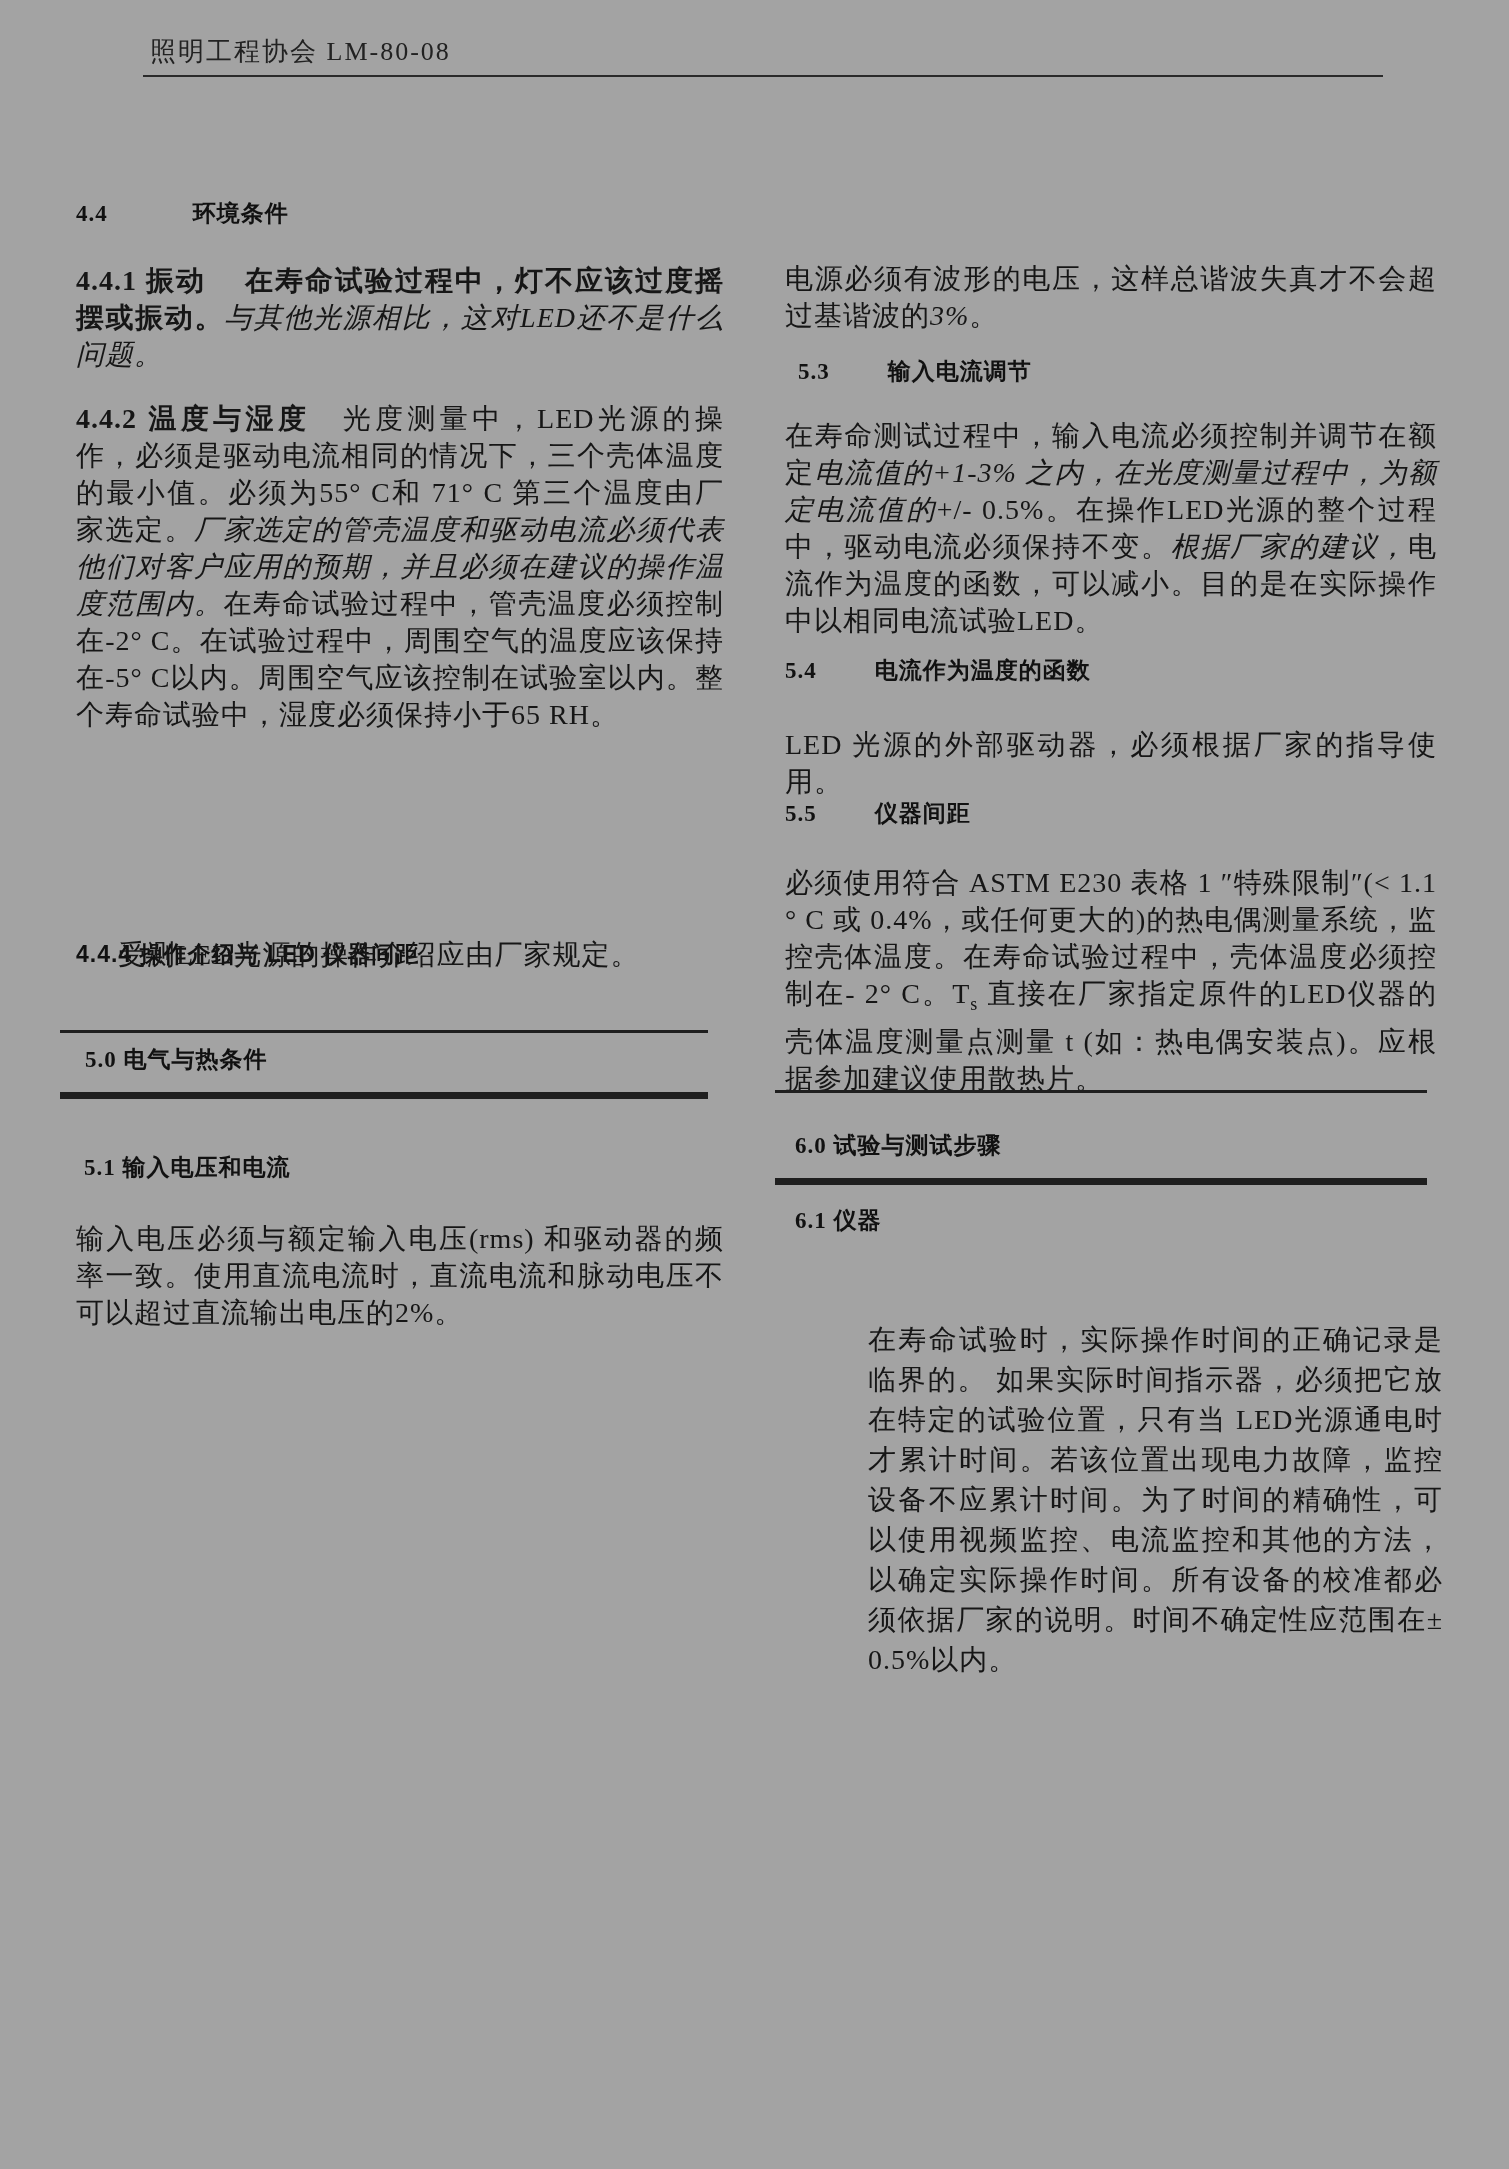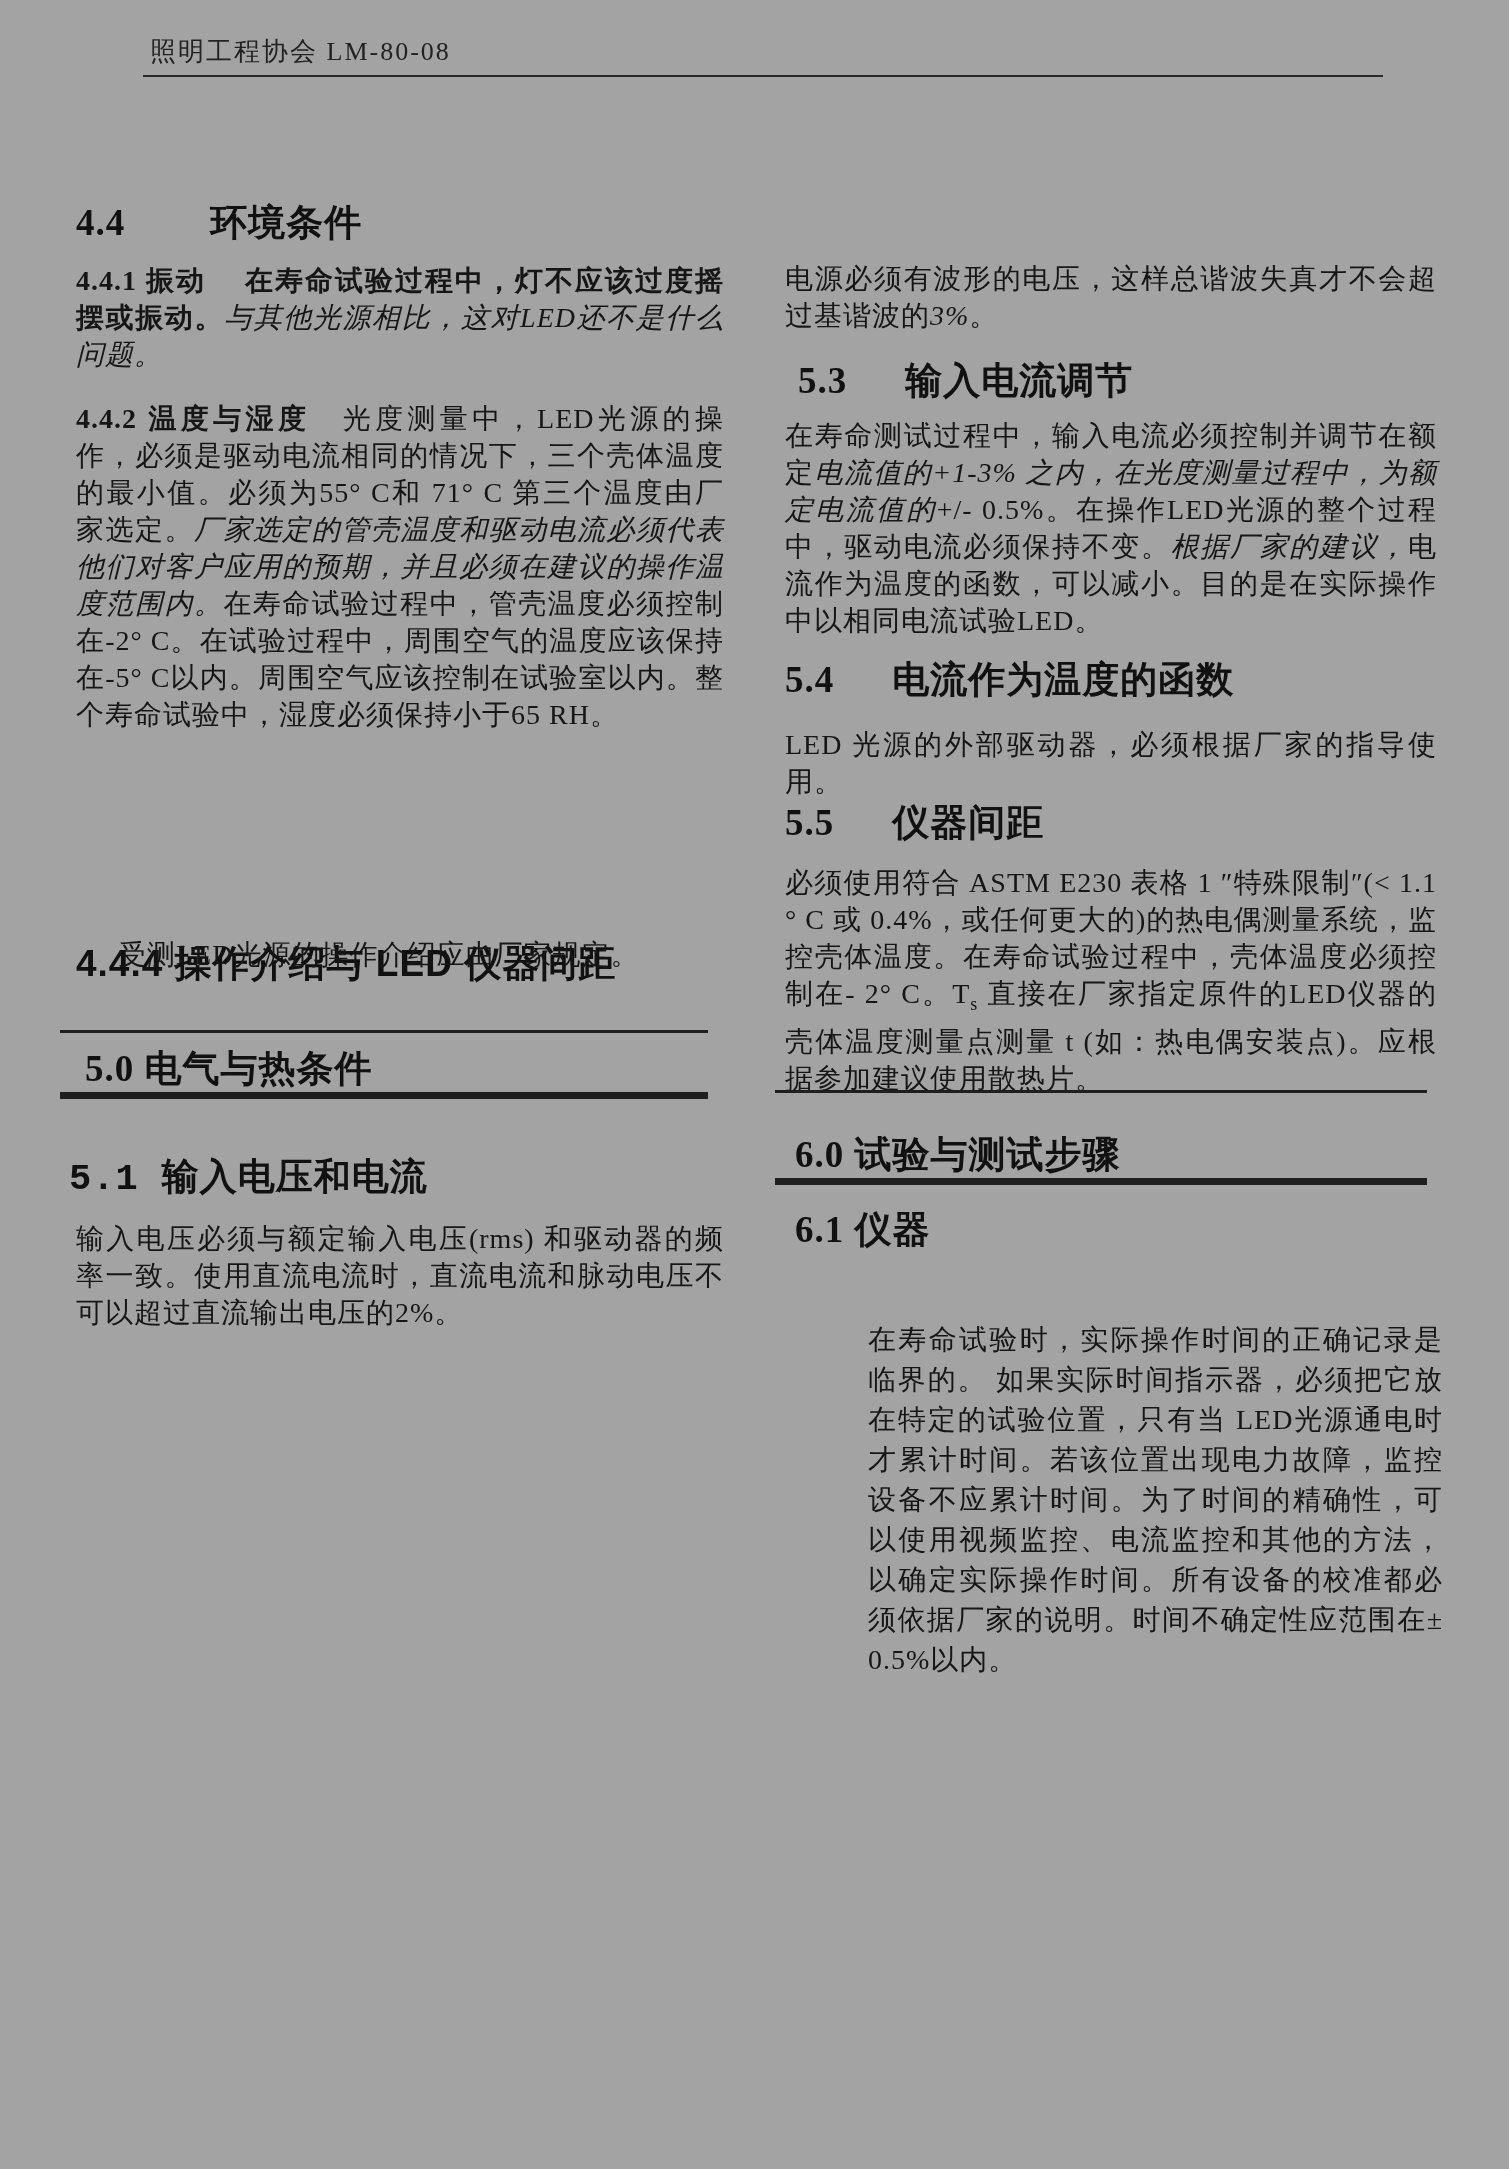--- a/index.html
+++ b/index.html
@@ -28,21 +28,21 @@
 
   
   .body {
     font-size: 28px;
     line-height: 37px;
     letter-spacing: 1px;
     text-align: justify;
     color: #161616;
   }
   .heading {
-    font-size: 37px;
+    font-size: 23px;
     font-weight: bold;
     letter-spacing: 1px;
     white-space: nowrap;
     color: #111;
   }
   .b { font-weight: bold; }
   .i { font-style: italic; }
   .sansnum { font-family: "Liberation Sans", "DejaVu Sans", sans-serif; }
   .sub { font-size: 18px; }
 
@@ -70,21 +70,21 @@
   <p class="abs body colL" style="top:400px;"><span class="b">4.4.2 温度与湿度</span><span>　光度测量中，LED光源的操作，必须是驱动电流相同的情况下，三个壳体温度的最小值。必须为55° C和 71° C 第三个温度由厂家选定。</span><span class="i">厂家选定的管壳温度和驱动电流必须代表他们对客户应用的预期，并且必须在建议的操作温度范围内。</span><span>在寿命试验过程中，管壳温度必须控制在-2° C。在试验过程中，周围空气的温度应该保持在-5° C以内。周围空气应该控制在试验室以内。整个寿命试验中，湿度必须保持小于65 RH。</span></p>
 
 
   <div class="abs heading colL sansnum" style="top:939px;">4.4.4 操作介绍与 LED 仪器间距</div>
   <p class="abs body colL" style="top:936px; text-indent:42px;">受测LED光源的操作介绍应由厂家规定。</p>
 
   <div class="abs rule" style="left:60px; top:1030px; width:648px; height:3px;"></div>
   <div class="abs heading" style="left:85px; top:1044px;">5.0 电气与热条件</div>
   <div class="abs rule" style="left:60px; top:1092px; width:648px; height:7px;"></div>
 
-  <div class="abs heading" style="left:69px; top:1152px;font-family:Liberation Mono, monospace;">5.1 输入电压和电流</div>
+  <div class="abs heading" style="left:84px; top:1152px;">5.1 输入电压和电流</div>
   <p class="abs body colL" style="top:1220px;">输入电压必须与额定输入电压(rms) 和驱动器的频率一致。使用直流电流时，直流电流和脉动电压不可以超过直流输出电压的2%。</p>
 
 
   <p class="abs body colR" style="top:260px;"><span>电源必须有波形的电压，这样总谐波失真才不会超过基谐波的</span><span class="i">3%</span><span>。</span></p>
 
   <div class="abs heading colR" style="top:356px; padding-left:13px;"><span>5.3</span><span class="gap-mid">输入电流调节</span></div>
 
   <p class="abs body colR" style="top:417px;"><span>在寿命测试过程中，输入电流必须控制并调节在额定</span><span class="i">电流值的+1-3% 之内，在光度测量过程中，为额定电流值的</span><span>+/- 0.5%。在操作LED光源的整个过程中，驱动电流必须保持不变。</span><span class="i">根据厂家的建议，</span><span>电流作为温度的函数，可以减小。目的是在实际操作中以相同电流试验LED。</span></p>
 
   <div class="abs heading colR" style="top:655px;"><span>5.4</span><span class="gap-mid">电流作为温度的函数</span></div>

